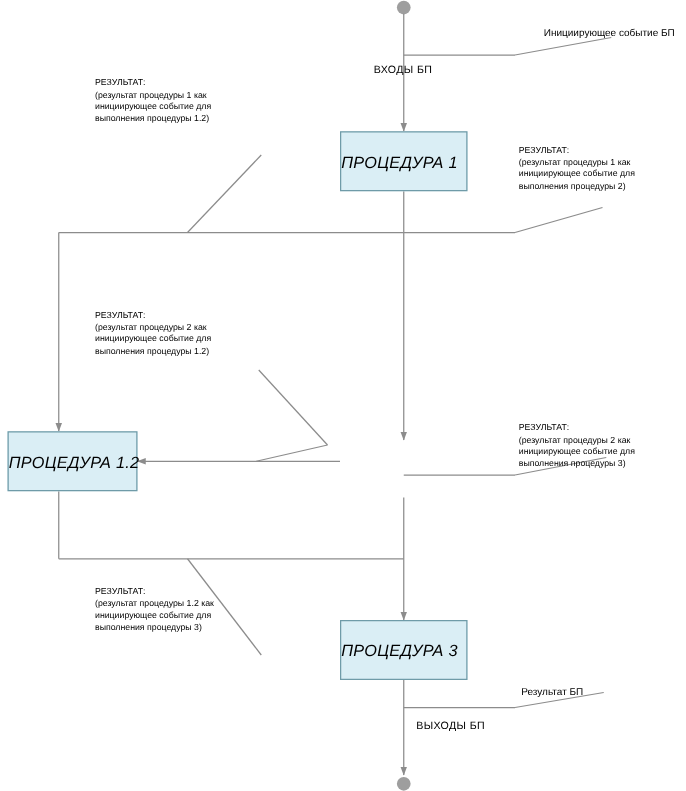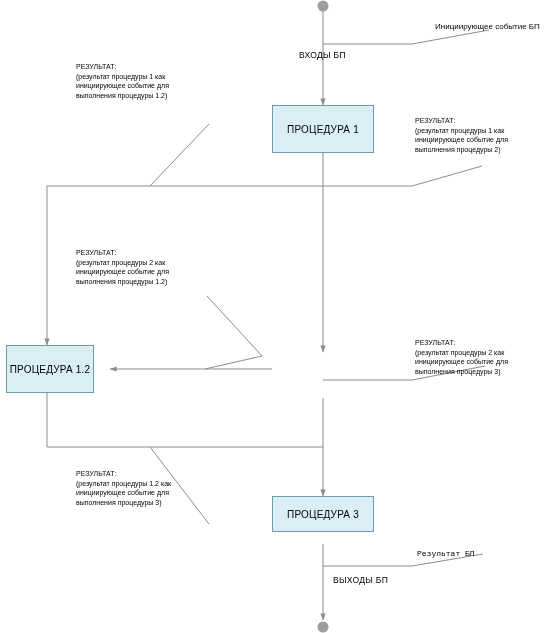--- a/index.html
+++ b/index.html
@@ -24,25 +24,25 @@
     width: 549px;
     height: 633px;
   }
   .node {
     position: absolute;
     box-sizing: border-box;
     background: #daeef5;
     border: 1px solid #6f9ba8;
     display: flex;
     align-items: center;
-    justify-content: center;
-    font-size: 10px;
+    font-size: 13px;
     color: #000000;
     letter-spacing: 0.2px;
     white-space: nowrap;
+    font-style: italic;
   }
   .lbl {
     position: absolute;
     font-size: 8px;
     color: #000000;
     line-height: 10.5px;
     white-space: pre;
   }
   .lbl.caps {
     font-size: 8.5px;
@@ -101,26 +101,26 @@
     <circle cx="323" cy="627" r="5.5" fill="#9e9e9e"></circle>
 
     <line x1="323" y1="566" x2="412" y2="566" stroke="#8c8c8c" stroke-width="1"></line>
     <line x1="412" y1="566" x2="483" y2="554" stroke="#8c8c8c" stroke-width="1"></line>
   </svg>
 
   <div class="node" style="left:272px; top:105px; width:102px; height:48px;">
     <span>ПРОЦЕДУРА 1</span>
   </div>
 
-  <div class="node" style="left:6px; top:345px; width:88px; height:48px;">
+  <div class="node" style="left:6px; top:345px; width:104px; height:48px;">
     <span>ПРОЦЕДУРА 1.2</span>
   </div>
 
 
-  <div class="node" style="left:272px; top:496px; width:102px; height:36px;">
+  <div class="node" style="left:272px; top:496px; width:102px; height:48px;">
     <span>ПРОЦЕДУРА 3</span>
   </div>
 
   <div class="lbl caps" style="left:299px; top:50px;">ВХОДЫ БП</div>
 
   <div class="lbl" style="left:425px; top:22px;margin-left:10px;">Инициирующее событие БП</div>
 
   <div class="lbl small" style="left:76px; top:62px;">РЕЗУЛЬТАТ:
 (результат процедуры 1 как
 инициирующее событие для
@@ -141,15 +141,15 @@
 инициирующее событие для
 выполнения процедуры 3)</div>
 
   <div class="lbl small" style="left:76px; top:469px;">РЕЗУЛЬТАТ:
 (результат процедуры 1.2 как
 инициирующее событие для
 выполнения процедуры 3)</div>
 
   <div class="lbl caps" style="left:293px; top:575px;margin-left:40px;">ВЫХОДЫ БП</div>
 
-  <div class="lbl" style="left:417px; top:549px;font-family:Liberation Mono, monospace;">Результат БП</div>
+  <div class="lbl" style="left:417px; top:549px;">Результат БП</div>
 
 </div>
 
 </body></html>

